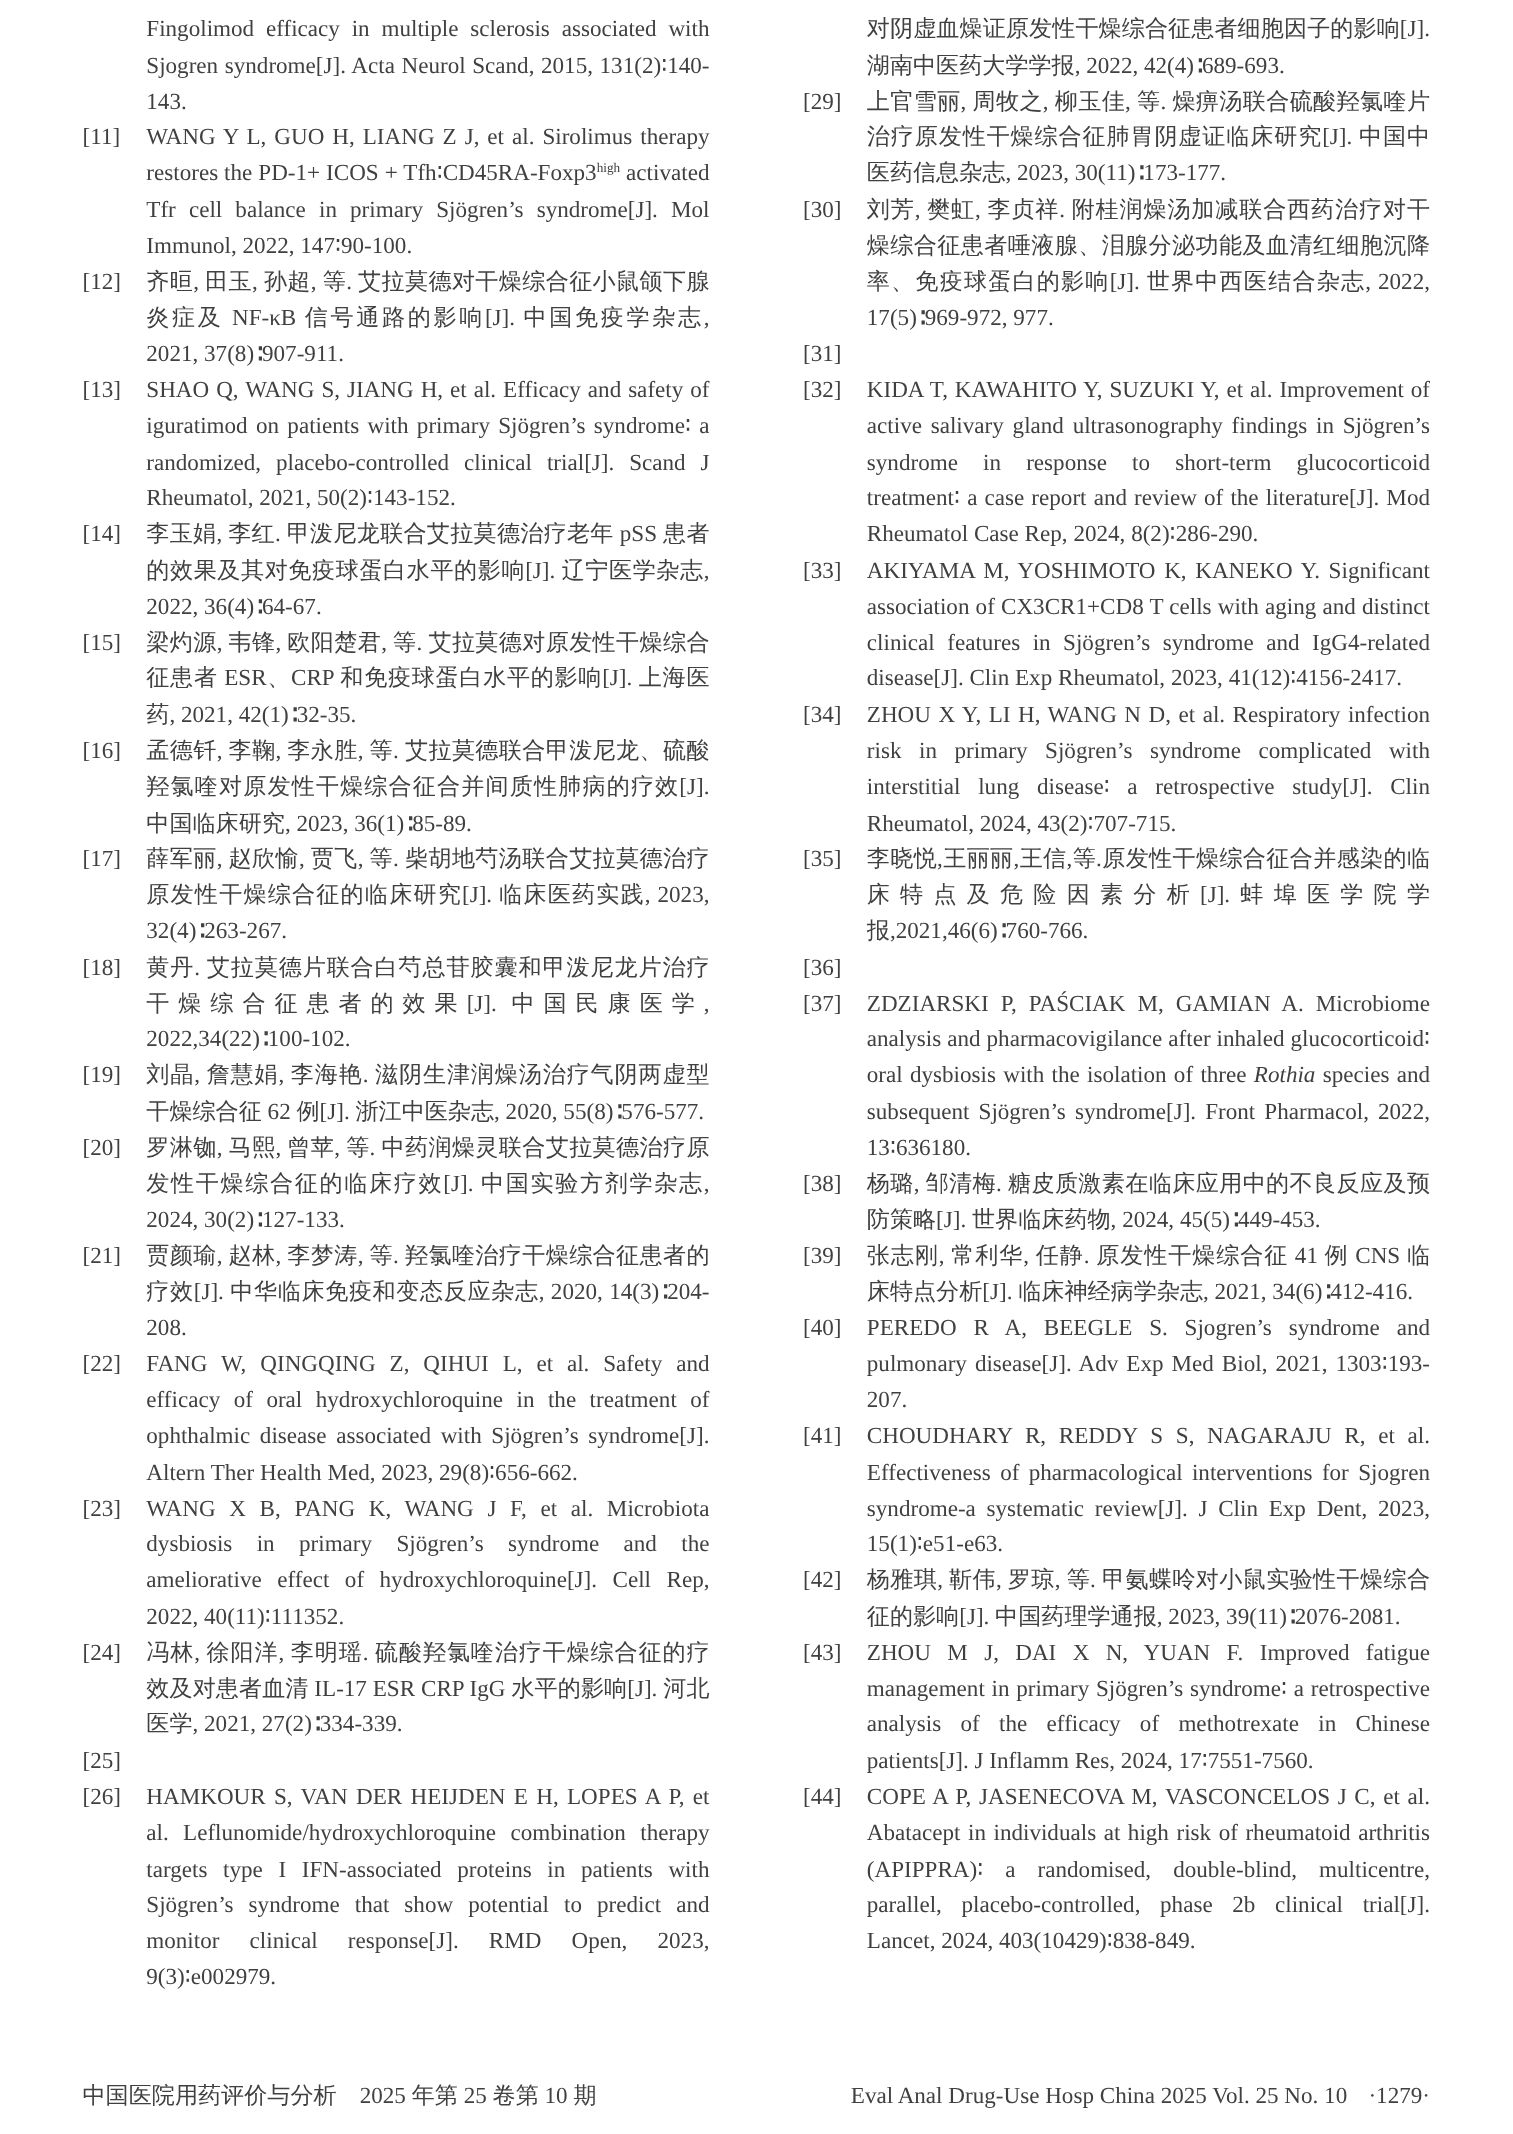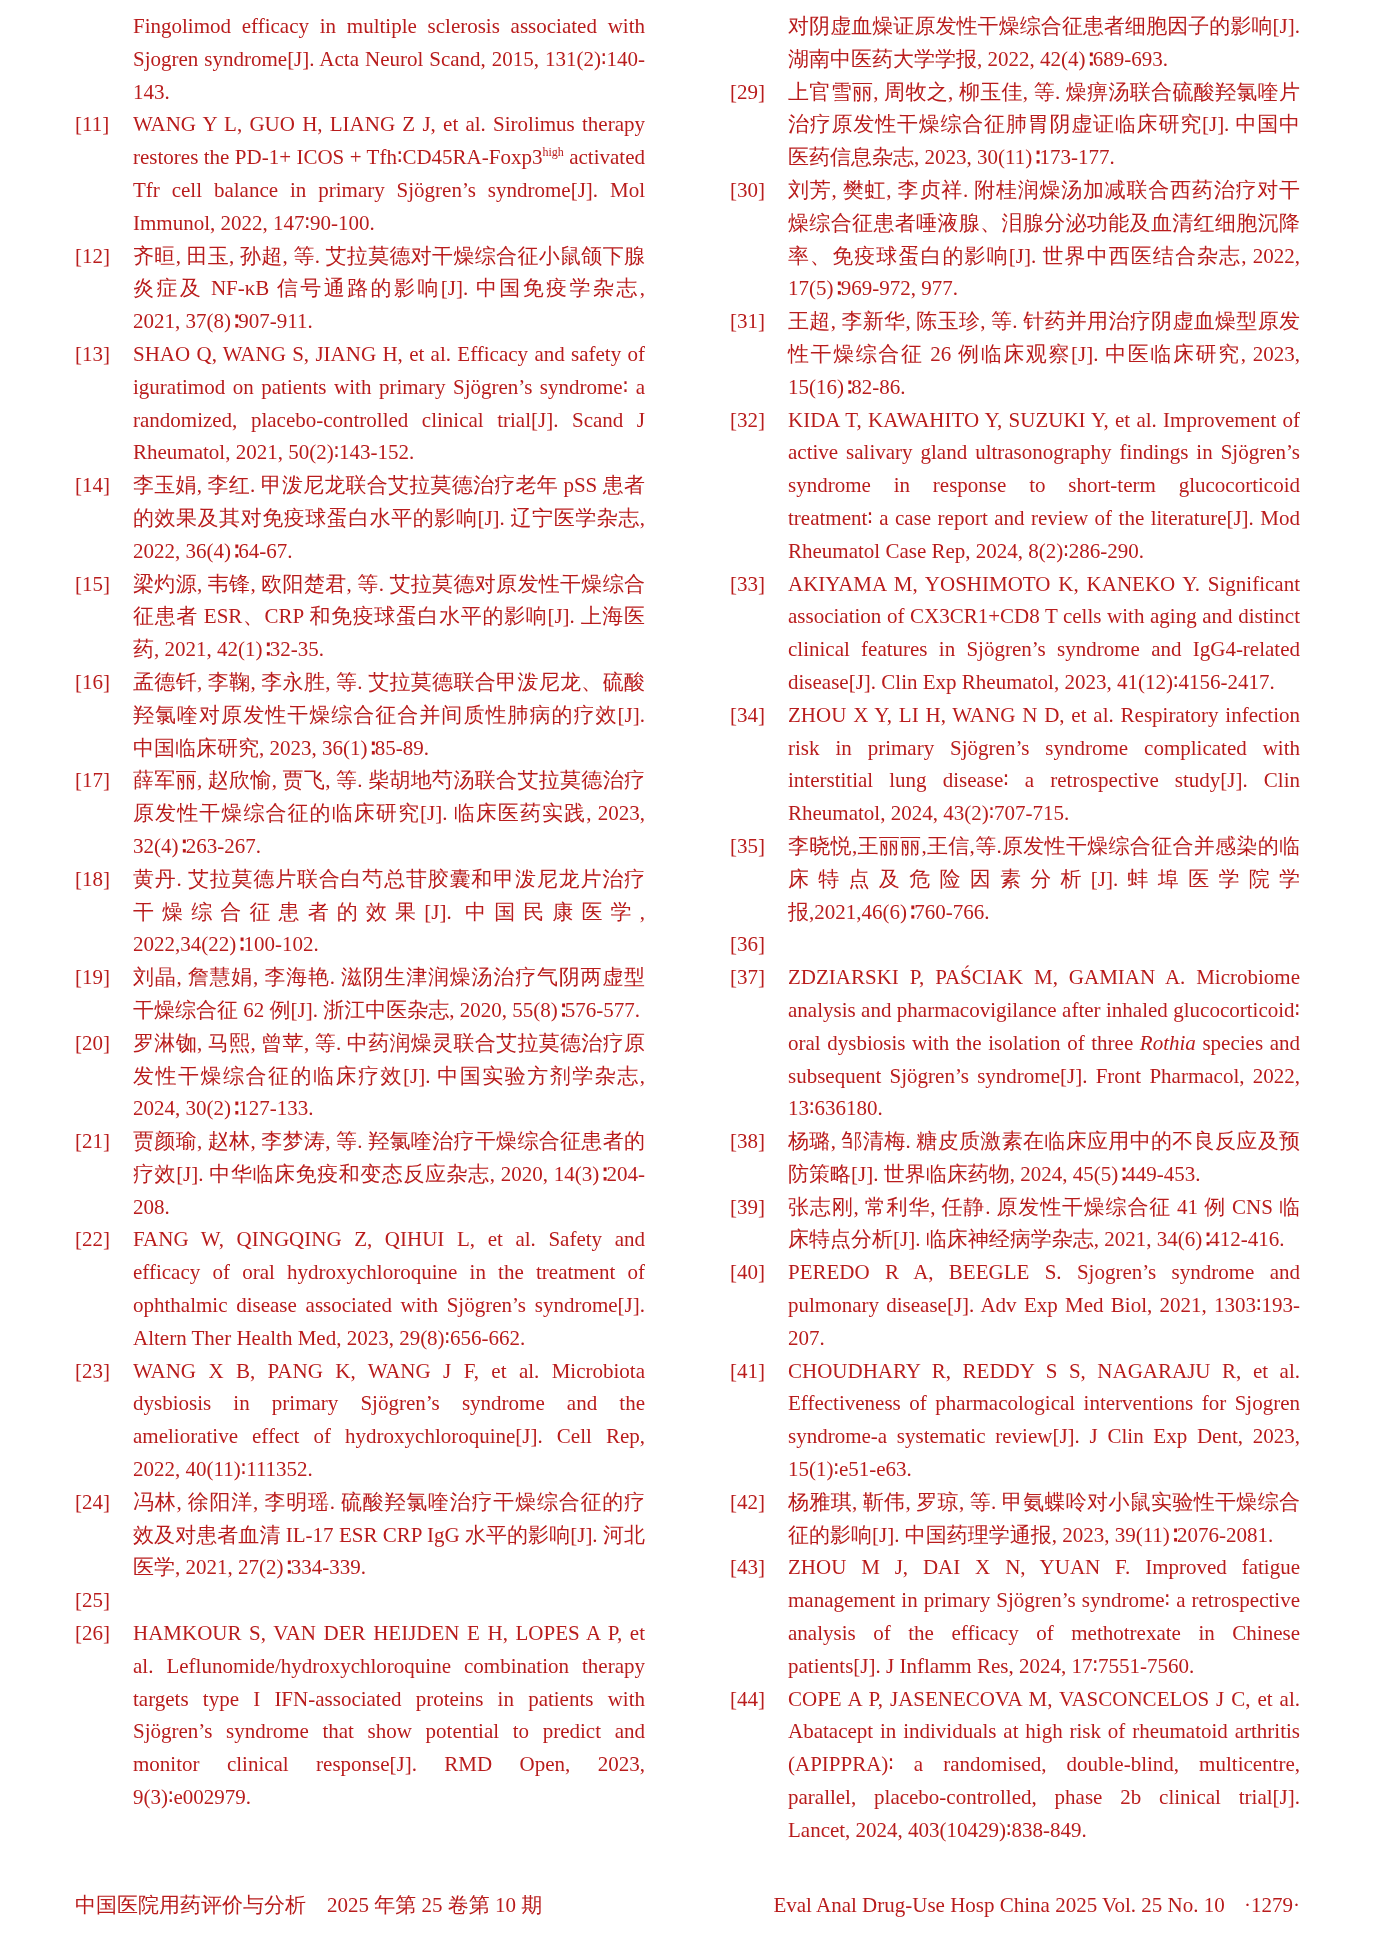--- a/index.html
+++ b/index.html
@@ -2,21 +2,21 @@
 <html><head>
 <meta charset="utf-8">
 <style>
   html, body { margin: 0; padding: 0; background: #ffffff; }
   .page {
     position: relative;
     width: 1375px;
     height: 1940px;
     background: #ffffff;
     font-family: "Liberation Serif", "DejaVu Serif", serif;
-    color: #b91c1c;
+    color: #404040;
     overflow: hidden;
   }
   .columns {
     position: absolute;
     top: 10px;
     left: 75px;
     width: 1225px;
     display: flex;
     justify-content: space-between;
   }
@@ -137,21 +137,20 @@
         <div class="ref">
           <span class="ref-num">[29]</span>
           <span class="ref-body"><span>上官雪丽, 周牧之, 柳玉佳, 等. 燥痹汤联合硫酸羟氯喹片治疗原发性干燥综合征肺胃阴虚证临床研究[J]. 中国中医药信息杂志, 2023, 30(11)∶173-177.</span></span>
         </div>
         <div class="ref">
           <span class="ref-num">[30]</span>
           <span class="ref-body"><span>刘芳, 樊虹, 李贞祥. 附桂润燥汤加减联合西药治疗对干燥综合征患者唾液腺、泪腺分泌功能及血清红细胞沉降率、免疫球蛋白的影响[J]. 世界中西医结合杂志, 2022, 17(5)∶969-972, 977.</span></span>
         </div>
         <div class="ref">
           <span class="ref-num">[31]</span>
-          <span class="ref-body"><span>王超, 李新华, 陈玉珍, 等. 针药并用治疗阴虚血燥型原发性干燥综合征 26 例临床观察[J]. 中医临床研究, 2023, 15(16)∶82-86.</span></span>
         </div>
         <div class="ref">
           <span class="ref-num">[32]</span>
           <span class="ref-body"><span>KIDA T, KAWAHITO Y, SUZUKI Y, et al. Improvement of active salivary gland ultrasonography findings in Sjögren’s syndrome in response to short-term glucocorticoid treatment∶ a case report and review of the literature[J]. Mod Rheumatol Case Rep, 2024, 8(2)∶286-290.</span></span>
         </div>
         <div class="ref">
           <span class="ref-num">[33]</span>
           <span class="ref-body"><span>AKIYAMA M, YOSHIMOTO K, KANEKO Y. Significant association of CX3CR1+CD8 T cells with aging and distinct clinical features in Sjögren’s syndrome and IgG4-related disease[J]. Clin Exp Rheumatol, 2023, 41(12)∶4156-2417.</span></span>
         </div>
         <div class="ref">

